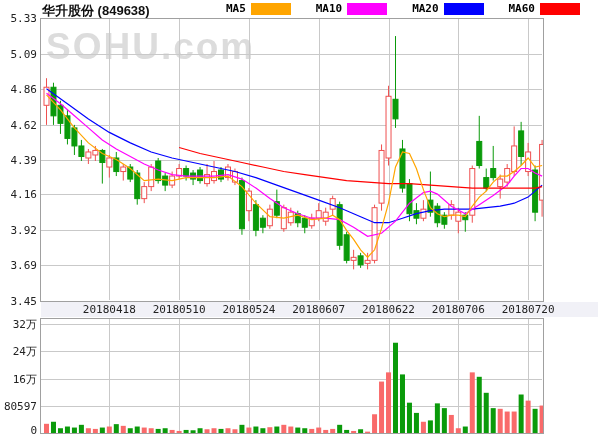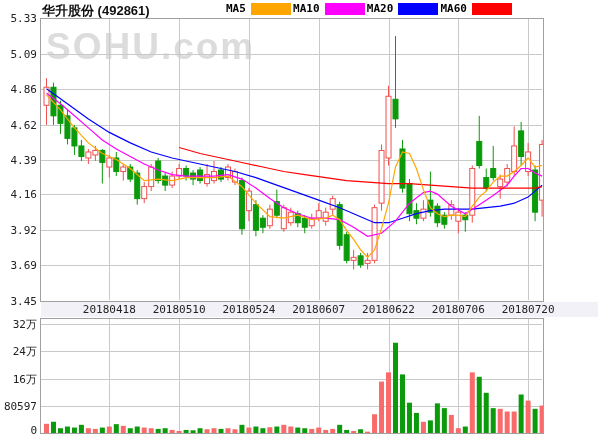--- a/index.html
+++ b/index.html
@@ -1,33 +1,33 @@
 <!DOCTYPE html>
 <html><head>
 <meta charset="utf-8">
 <style>
   html,body{margin:0;padding:0;background:#fff;}
   .stage{position:relative;width:600px;height:440px;background:#fff;overflow:hidden;
          font-family:"Liberation Sans","DejaVu Sans",sans-serif;}
   .title{position:absolute;left:42px;top:2px;font-size:13px;font-weight:bold;color:#111;white-space:nowrap;}
-  .legend{position:absolute;left:226px;top:2px;width:286px;display:flex;justify-content:space-between;align-items:center;}
+  .legend{position:absolute;left:226px;top:2px;width:354px;display:flex;justify-content:space-between;align-items:center;}
   .legend-item{display:flex;align-items:center;gap:5px;}
   .legend-label{font-size:11px;font-weight:bold;color:#000;font-family:"DejaVu Sans Mono","Liberation Mono",monospace;}
   .legend-swatch{width:40px;height:12px;display:inline-block;}
   .watermark{position:absolute;left:46px;top:26px;font-size:37px;font-weight:bold;color:#dcdcdc;
              letter-spacing:2px;font-family:"Liberation Sans",sans-serif;}
   svg text{font-family:"DejaVu Sans Mono","Liberation Mono",monospace,sans-serif;font-size:11px;fill:#222;}
   #chart{position:absolute;left:0;top:0;}
 </style>
 </head>
 <body>
 
 <div class="stage">
   <div class="watermark">SOHU.com</div>
-  <div class="title">华升股份 (492861)</div>
+  <div class="title">华升股份 (849638)</div>
   <div class="legend">
       <span class="legend-item">
         <span class="legend-label">MA5</span>
         <span class="legend-swatch" style="background: rgb(255, 165, 0);"></span>
       </span>
       <span class="legend-item">
         <span class="legend-label">MA10</span>
         <span class="legend-swatch" style="background: rgb(255, 0, 255);"></span>
       </span>
       <span class="legend-item">

